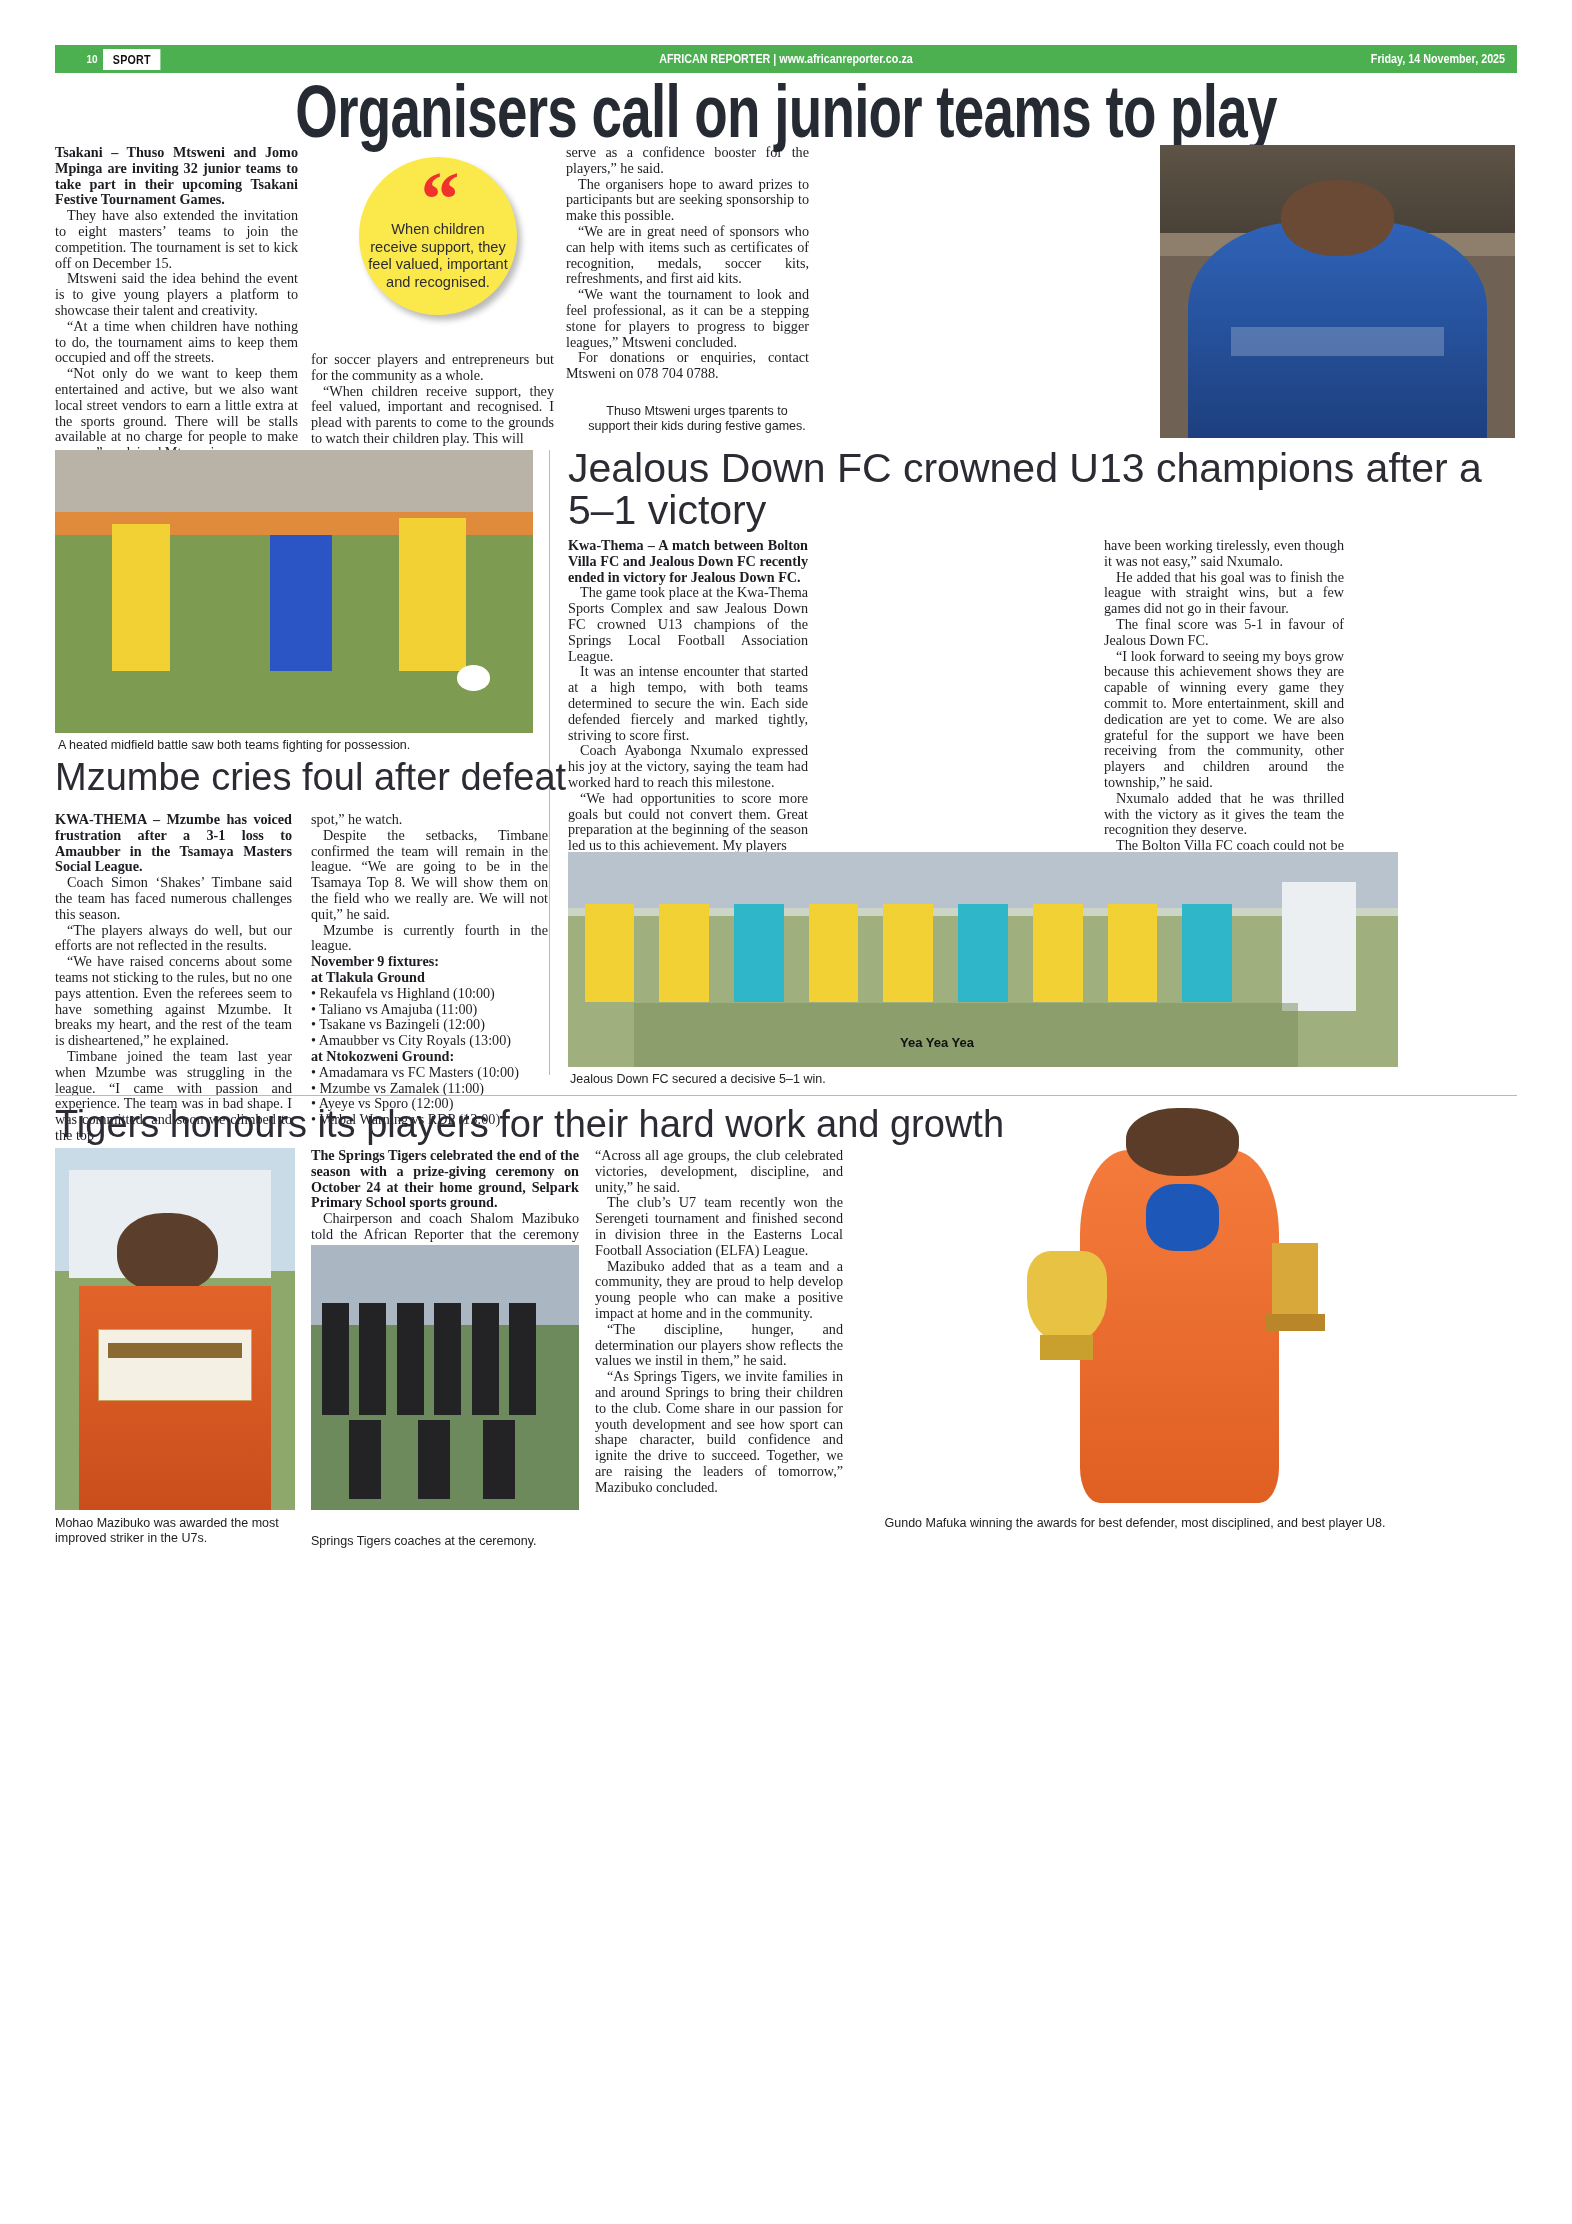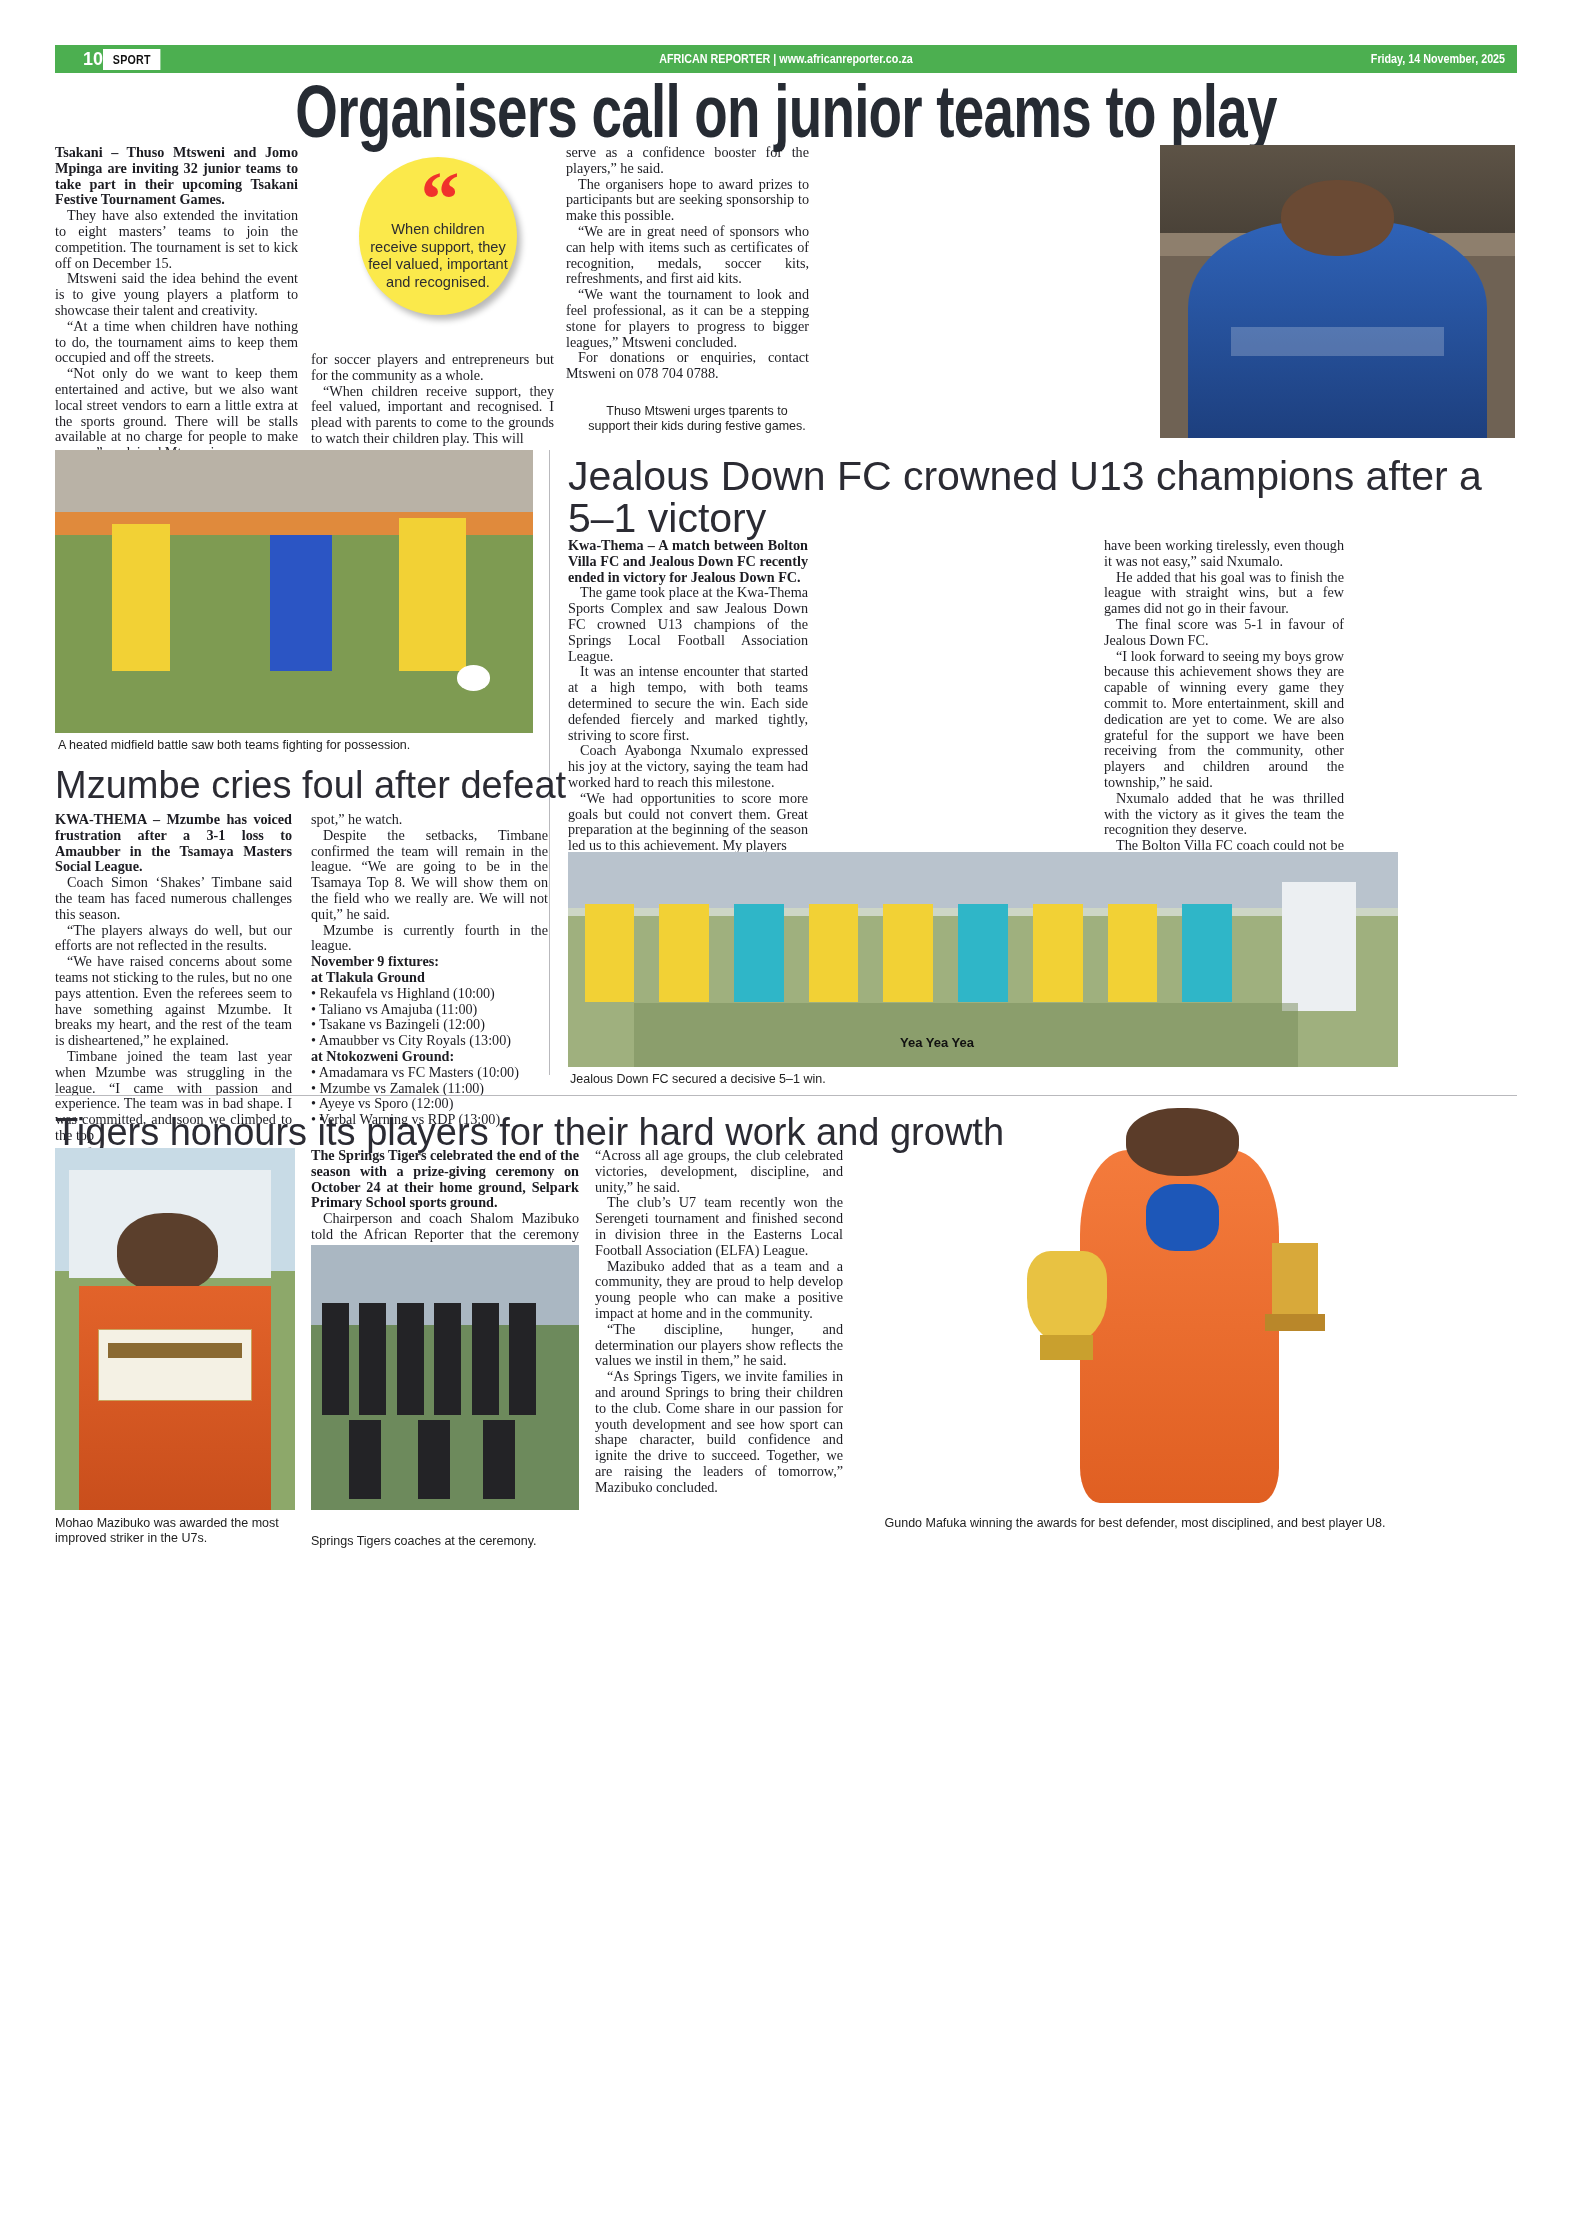--- a/index.html
+++ b/index.html
@@ -11,21 +11,21 @@
   }
   .page { position:absolute; left:0; top:0; width:1572px; height:2224px; background:#fff; }
 
   
   .masthead {
     position:absolute; left:55px; top:45px; width:1462px; height:28px;
     background:#4caf50; display:flex; align-items:center;
   }
   .mh-pageno {
     width:46px; text-align:center; color:#ffffff;
-    font-family:"Liberation Sans", sans-serif; font-weight:700; font-size:18px;padding-left:28px;
+    font-family:"Liberation Sans", sans-serif; font-weight:700; font-size:10px;padding-left:28px;
   }
   .mh-sport {
     background:#ffffff; color:#111; font-family:"Liberation Sans", sans-serif;
     font-weight:700; font-size:13px; letter-spacing:.3px;
     padding:4px 12px; margin-left:2px; line-height:1;
     transform:scaleX(.82); transform-origin:left center;
   }
   .mh-center {
     position:absolute; left:0; right:0; text-align:center; color:#fff;
     font-family:"Liberation Sans", sans-serif; font-weight:700; font-size:12.5px;
@@ -52,21 +52,21 @@
   .col p.nb { text-indent:0; }
   .col p.lead { font-weight:700; text-indent:0; }
 
   .sans-cap {
     position:absolute; font-family:"Liberation Sans", sans-serif;
     font-size:12.5px; line-height:15px; color:#222;
   }
 
   .art-head {
     position:absolute; font-family:"Liberation Sans", sans-serif;
-    font-weight:300; color:#2b2b33; line-height:1.02;margin-top:8px;
+    font-weight:300; color:#2b2b33; line-height:1.02;
   }
 
   .photo { position:absolute; overflow:hidden; background:#cfcfcf; }
 
   .rule-v { position:absolute; background:#b9b9bd; width:1px; }
   .rule-h { position:absolute; background:#b9b9bd; height:1px; }
 
   
   .quote-bubble {
     position:absolute; left:359px; top:157px; width:158px; height:158px;

